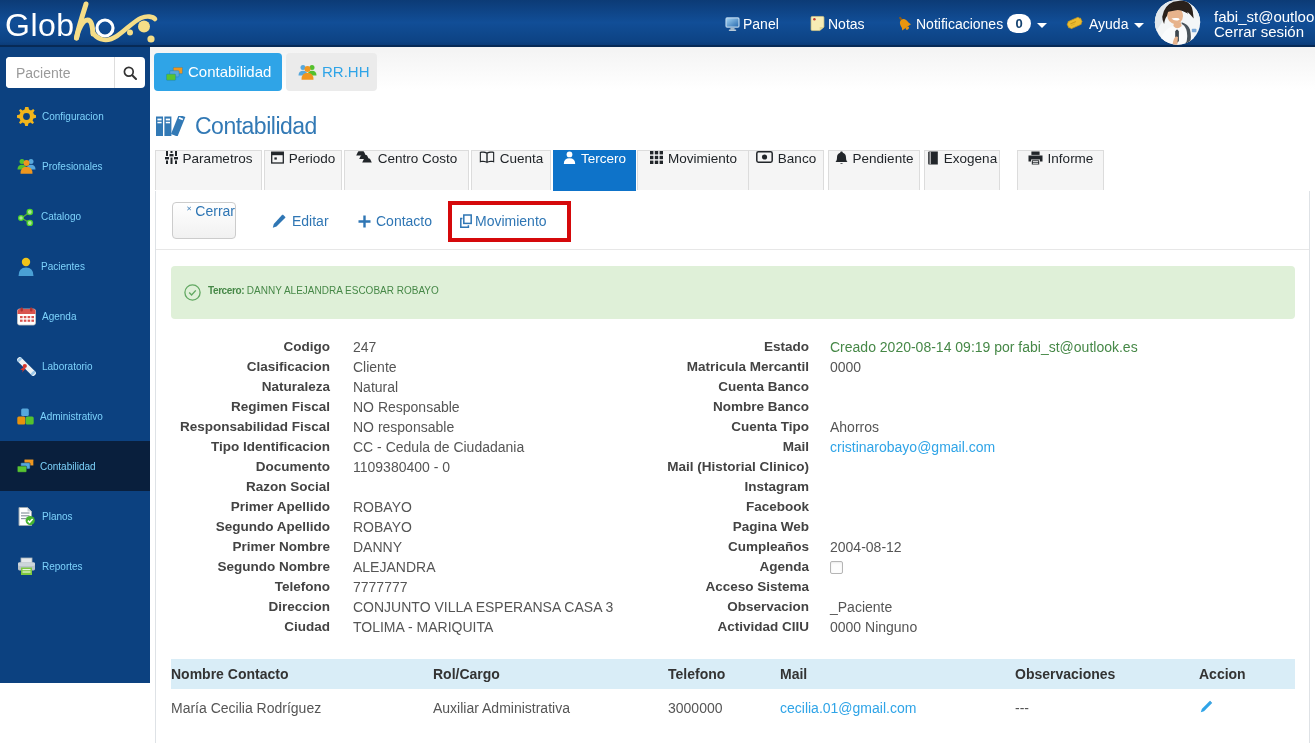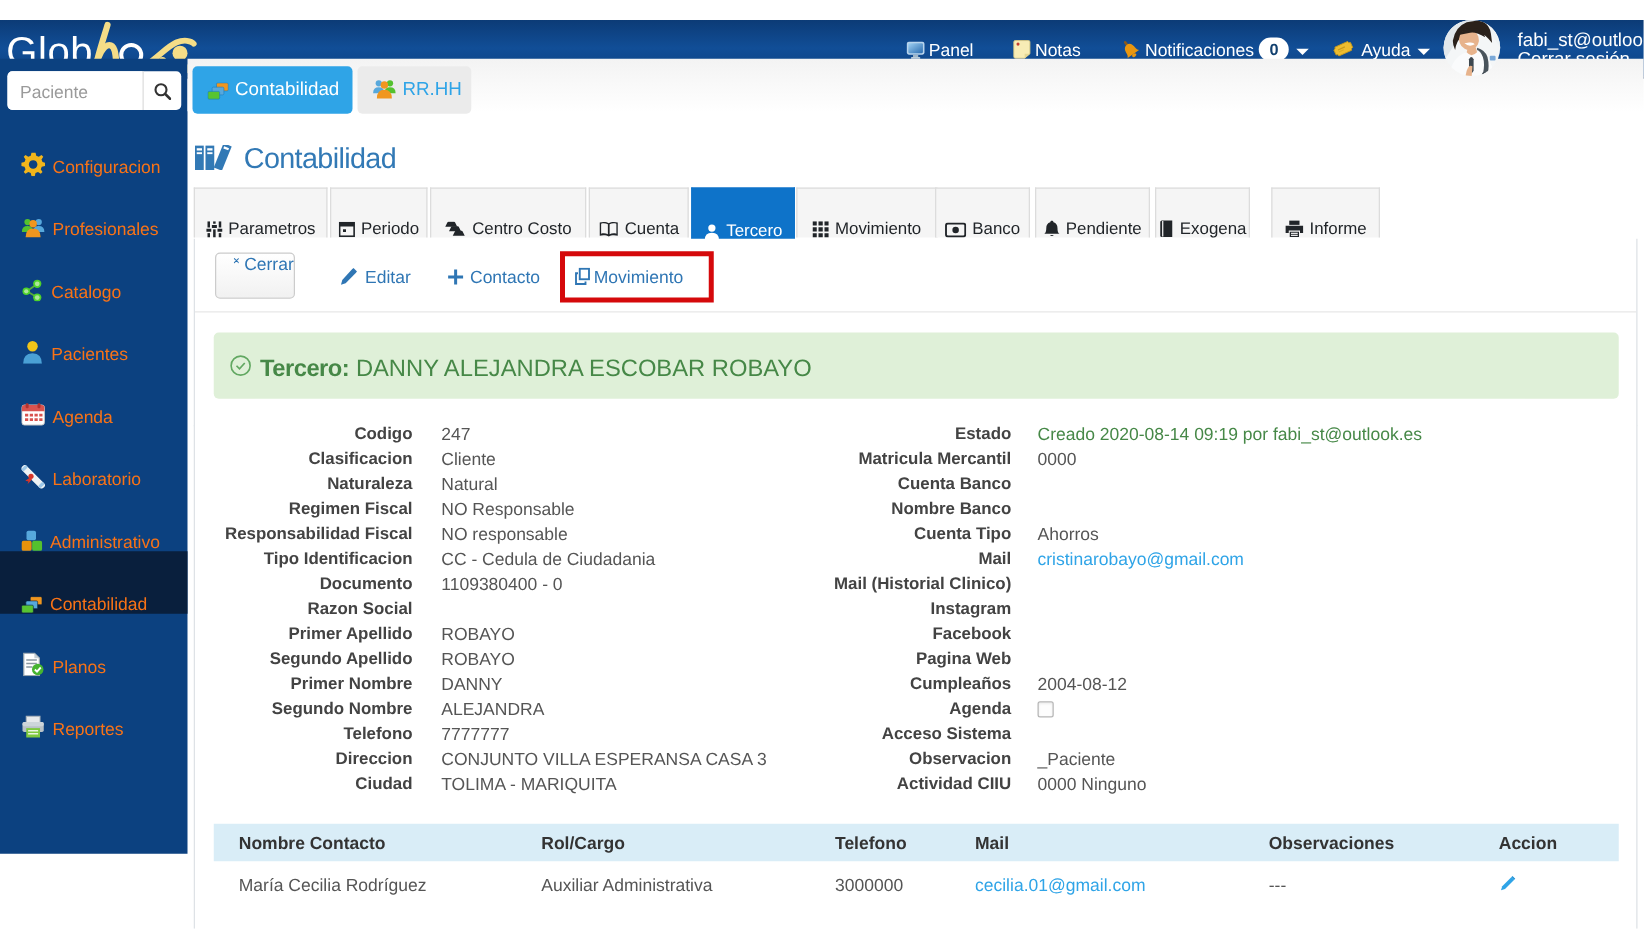--- a/index.html
+++ b/index.html
@@ -2,88 +2,88 @@
 <html lang="es"><head>
 <meta charset="utf-8">
 <title>Globho</title>
 <style>
 * { margin:0; padding:0; box-sizing:border-box; }
 html,body { width:1315px; height:743px; overflow:hidden; }
 body { font-family:"Liberation Sans", sans-serif; background:#fff; color:#555; position:relative; }
 
 
 .navbar {
-  position:absolute; left:0; top:16px; width:1315px; height:47px;
+  position:absolute; left:0; top:0; width:1315px; height:47px;
   background:linear-gradient(180deg,#0c3b76 0%,#114e97 50%,#0d4384 92%,#0b3c79 100%);
   border-bottom:2px solid #072a56;
 }
 .logo { position:absolute; left:4px; top:1px; }
 .nav-item { position:absolute; top:0; height:47px; display:flex; align-items:center; color:#fff; font-size:14px; }
 .nav-item svg { margin-right:4px; flex:0 0 auto; }
 .caret { display:inline-block; width:0; height:0; border-left:5px solid transparent; border-right:5px solid transparent; border-top:5px solid #fff; margin-left:6px; margin-top:3px; }
 .badge0 { background:#fff; color:#12406f; border-radius:10px; font-size:13px; font-weight:bold; padding:2px 0; width:24px; text-align:center; margin-left:4px; }
 .avatar { position:absolute; left:1153px; top:0px; width:49px; height:49px; border-radius:50%; overflow:hidden; z-index:5; }
 .navuser { position:absolute; left:1214px; top:9px; font-size:15px; color:#fff; line-height:15px; white-space:nowrap; }
 
 
 .sidebar { position:absolute; left:0; top:47px; width:150px; height:636px; background:#0c4180; }
 .searchwrap { position:absolute; left:6px; top:10px; width:139px; height:31px; background:#fff; border-radius:4px; display:flex; }
 .searchwrap input { border:none; outline:none; flex:1; min-width:0; padding:0 0 0 10px; font-size:14px; color:#555; font-family:"Liberation Sans",sans-serif; border-radius:4px 0 0 4px; }
 .searchwrap input::placeholder { color:#9a9a9a; }
 .searchbtn { width:31px; border-left:1px solid #ddd; display:flex; align-items:center; justify-content:center; }
 .menu { position:absolute; top:44px; left:0; width:150px; list-style:none; }
-.menu li { height:50px; display:flex; align-items:flex-end; padding-left:17px; color:#f97316; font-size:14px; }
+.menu li { height:50px; display:flex; align-items:center; padding-left:17px; color:#7dd3fc; font-size:10px; }
 .menu li.active { background:#091f3d; }
 .menu li svg { margin-right:6px; flex:0 0 auto; }
 
 
 .pill { position:absolute; top:53px; height:38px; border-radius:4px; font-size:15px; line-height:38px; white-space:nowrap; }
 .pill svg { vertical-align:-4px; margin-right:5px; }
 .pill1 { left:154px; width:128px; background:#2fa4e7; color:#fff; padding-left:12px; }
 .pill2 { left:286px; width:91px; background:#ebebeb; color:#2fa4e7; padding-left:12px; }
 
 .pagetitle { position:absolute; left:156px; top:113px; font-size:23px; letter-spacing:-0.5px; color:#3279b5; }
 
 
 
 .tabs { position:absolute; left:0px; top:150px; width:1315px; height:41px; font-size:13.5px; }
 .tabline { position:absolute; left:155px; top:190px; width:1155px; height:1px; background:#dee2e6; }
-.tab { position:absolute; top:0; height:40px; background:#f5f5f5; border:1px solid #dcdcdc; border-bottom:none; color:#212529; white-space:nowrap; display:flex; align-items:flex-end; justify-content:center; }
+.tab { position:absolute; top:0; height:40px; background:#f5f5f5; border:1px solid #dcdcdc; border-bottom:none; color:#212529; white-space:nowrap; display:flex; align-items:flex-start; justify-content:center; }
 .tab svg { margin-right:5px; flex:0 0 auto; }
 .tab.active { background:#0e73c9; color:#fff; border-color:#0e73c9; height:42px; }
 
 
 .contentbox { position:absolute; left:155px; top:191px; width:1155px; height:552px; border-left:1px solid #dee2e6; border-right:1px solid #dee2e6; background:#fff; }
 .btnrow { position:absolute; left:0; top:0; width:100%; height:59px; border-bottom:1px solid #e7e7e7; }
 .btn-cerrar { position:absolute; left:16px; top:11px; width:64px; height:37px; border:1px solid #cccccc; border-radius:4px; background:linear-gradient(#ffffff,#f1f1f1); color:#2f76b4; font-size:14px; display:flex; padding-left:14px; }
 .btn-cerrar svg { margin-right:5px; }
 .toollink { position:absolute; top:11px; height:38px; color:#2f76b4; font-size:14px; display:flex; align-items:center; }
 .toollink svg { margin-right:4px; flex:0 0 auto; }
 .redbox { position:absolute; left:292px; top:10px; width:123px; height:41px; border:4px solid #d5090b; }
 
-.alert { position:absolute; left:15px; top:75px; width:1124px; height:53px; background:#dff0d8; border-radius:4px; color:#468847; font-size:19px; }
+.alert { position:absolute; left:15px; top:75px; width:1124px; height:53px; background:#dff0d8; border-radius:4px; color:#468847; font-size:10px; }
 .alert .txt { position:absolute; left:37px; top:19px; }
 .alert svg { position:absolute; left:13px; top:18px; }
 
 
 .fields { position:absolute; left:0; top:146px; width:100%; font-size:14px; }
 .frow { height:20px; line-height:20px; position:relative; }
 .lab { position:absolute; text-align:right; font-weight:bold; color:#434343; font-size:13.5px; }
 .val { position:absolute; color:#555; white-space:nowrap; }
 .lab.l { left:0; width:174px; } .val.l { left:197px; }
 .lab.r { left:480px; width:173px; } .val.r { left:674px; }
 .green { color:#468847; }
 .link { color:#2fa4e7; }
 .cbx { display:inline-block; width:13px; height:13px; border:1px solid #b5b5b5; border-radius:2px; background:#fdfdfd; vertical-align:-2px; box-shadow:inset 0 1px 2px rgba(0,0,0,.08); }
 
 
 .ctable { position:absolute; left:15px; top:468px; width:1124px; font-size:14px; }
 .thead { height:30px; background:#d9edf7; display:flex; align-items:center; font-weight:bold; color:#333; }
 .trow { height:38px; display:flex; align-items:center; color:#555; }
-.tc1{ width:262px; padding-left:20px;} .tc2{width:235px;} .tc3{width:112px;} .tc4{width:235px;} .tc5{width:184px;} .tc6{width:92px;}
+.tc1{ width:262px; padding-left:0;} .tc2{width:235px;} .tc3{width:112px;} .tc4{width:235px;} .tc5{width:184px;} .tc6{width:92px;}
 </style>
 </head>
 <body>
 
 <div class="navbar">
   <div class="logo">
   <svg width="160" height="46" viewBox="0 0 160 46">
     <text x="1" y="35" font-family="Liberation Sans, sans-serif" font-size="32" fill="#ffffff" letter-spacing="0.5">Glob</text>
     <path d="M82 3 C 80 10, 74 28, 72.5 37" stroke="#f5dd87" stroke-width="5" fill="none" stroke-linecap="round"></path>
     <path d="M72.5 37 C 74 28, 79 19, 83.5 19 C 87.5 19, 88.5 25, 89 33" stroke="#f5dd87" stroke-width="5" fill="none" stroke-linecap="round"></path>

